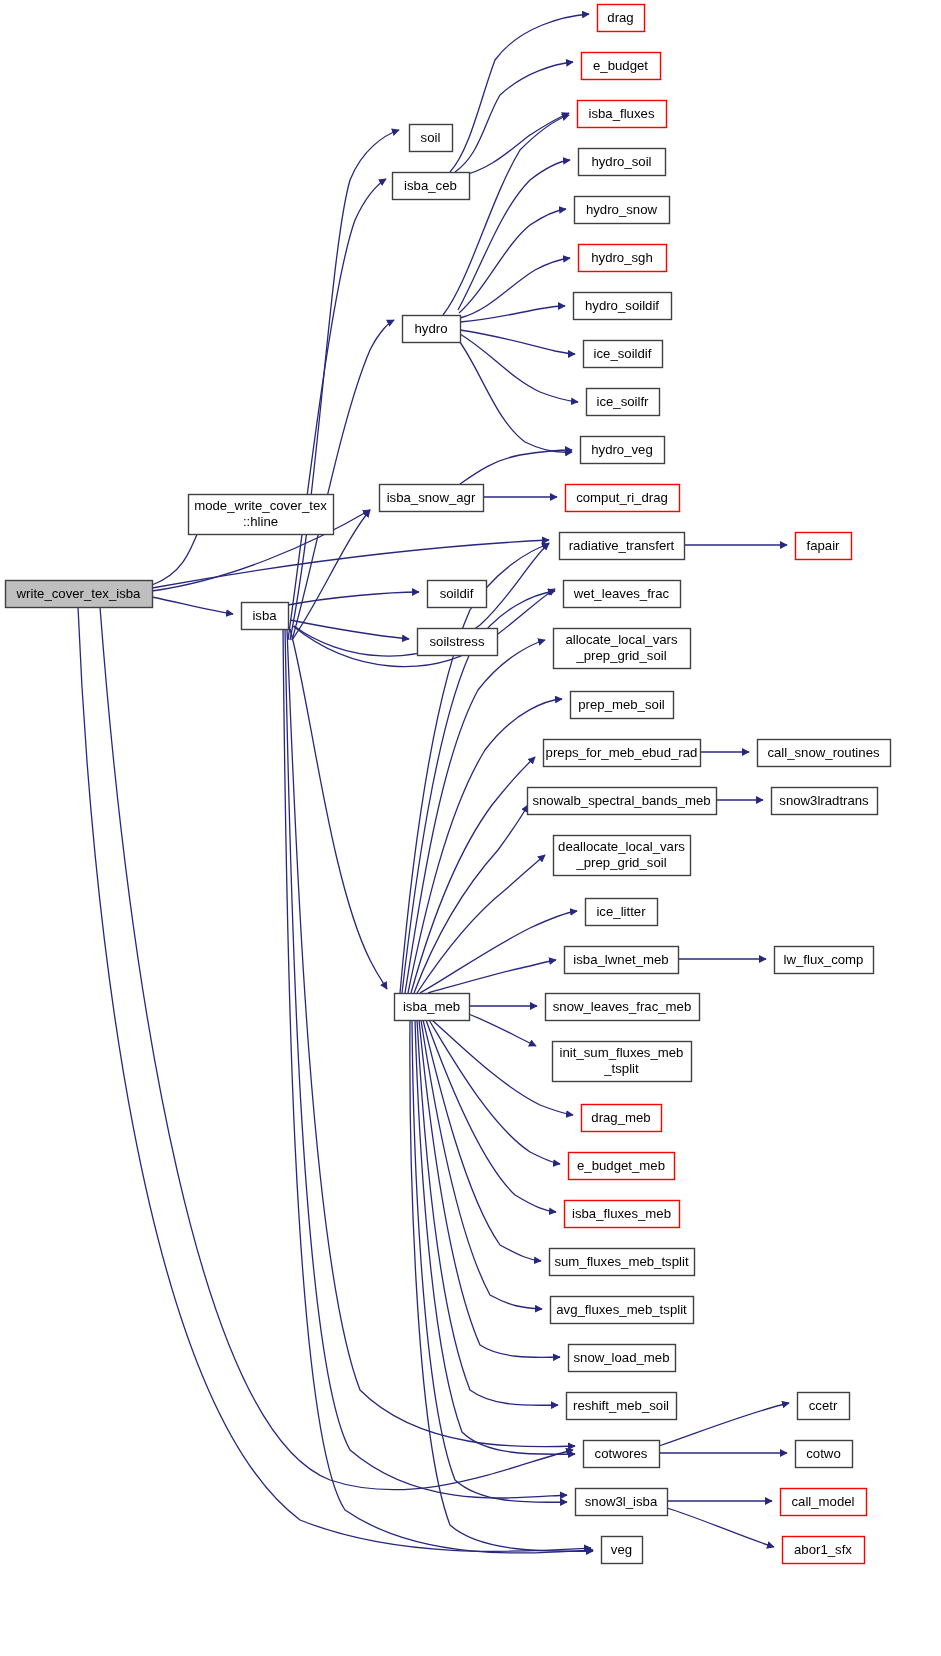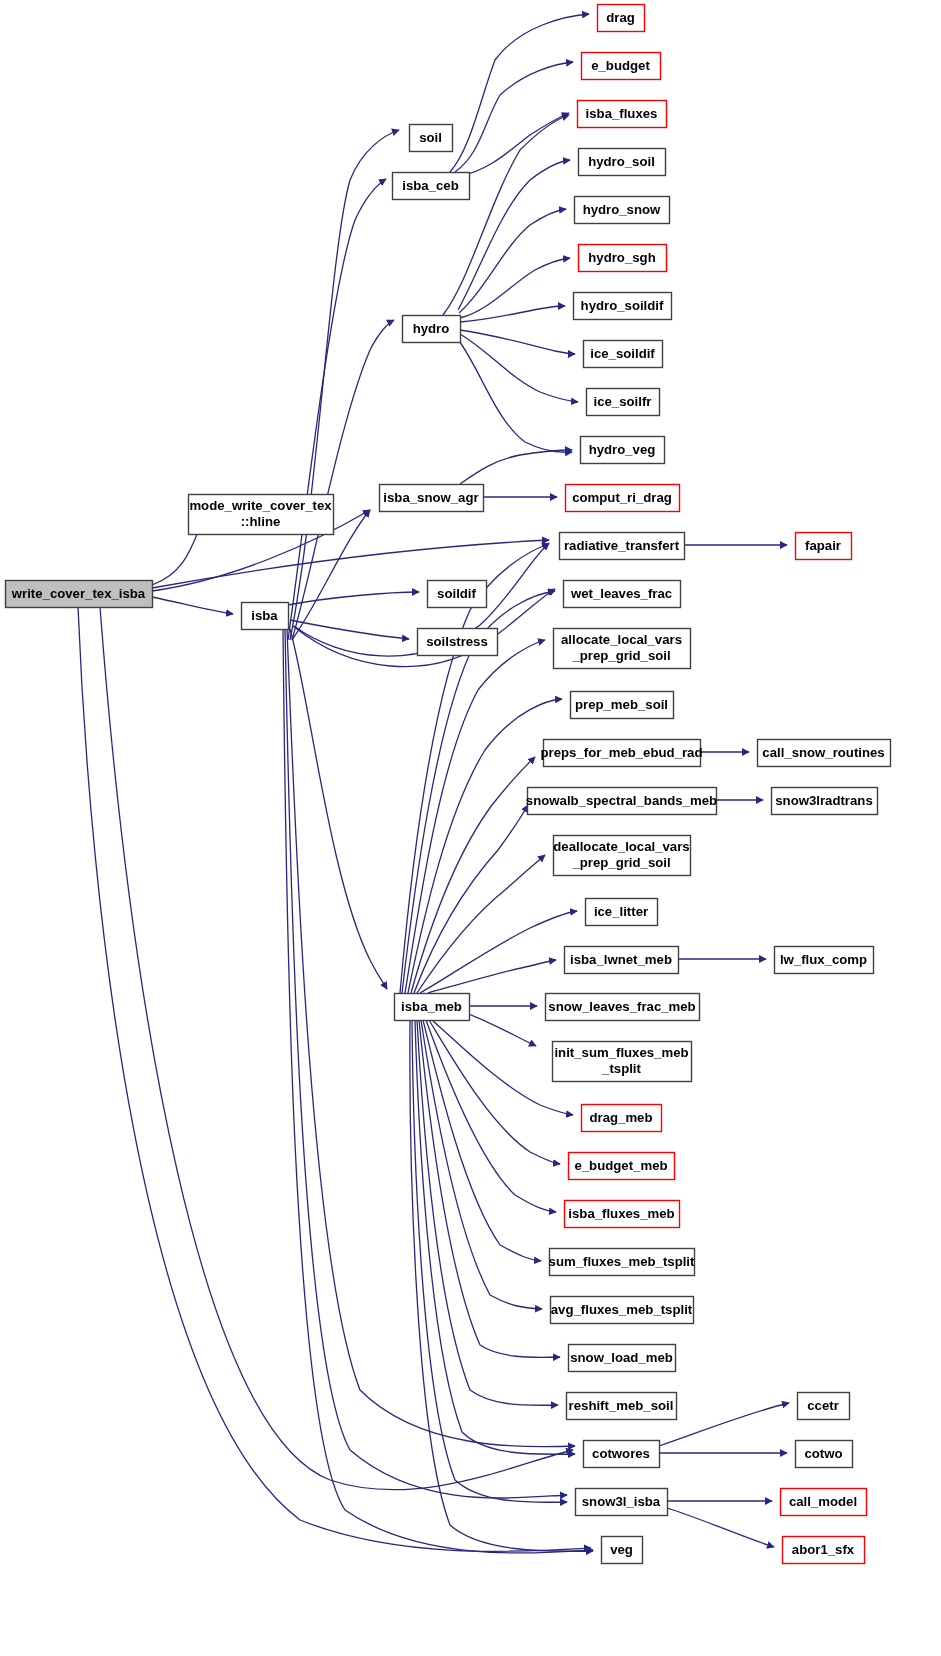--- a/index.html
+++ b/index.html
@@ -6,21 +6,20 @@
     margin: 0;
     padding: 0;
     background: #ffffff;
   }
   #graph-root {
     position: relative;
     width: 941px;
     height: 1656px;
     background: #ffffff;
     font-family: "Liberation Sans", sans-serif;
-    font-weight: bold;
   }
   svg#callgraph {
     display: block;
     width: 941px;
     height: 1656px;
   }
   .node-box {
     fill: #ffffff;
     stroke: #404040;
     stroke-width: 1.4;

